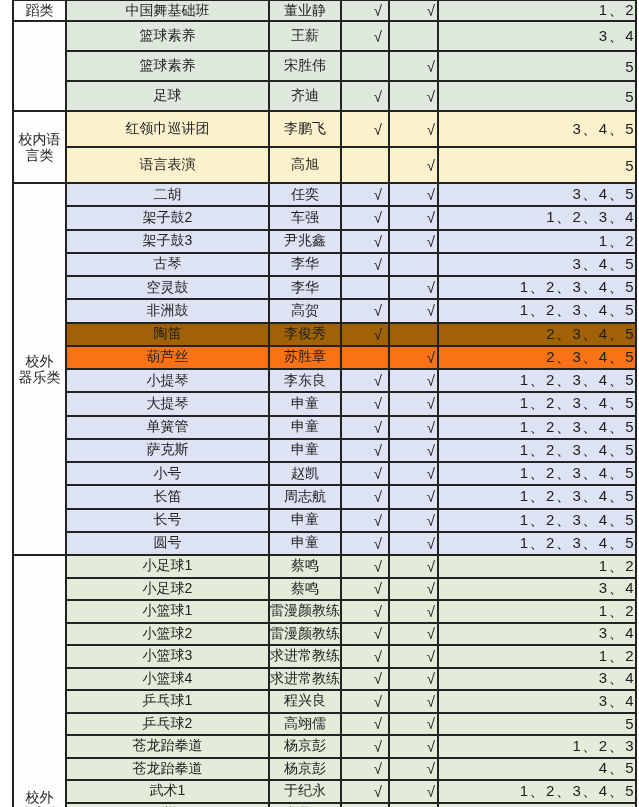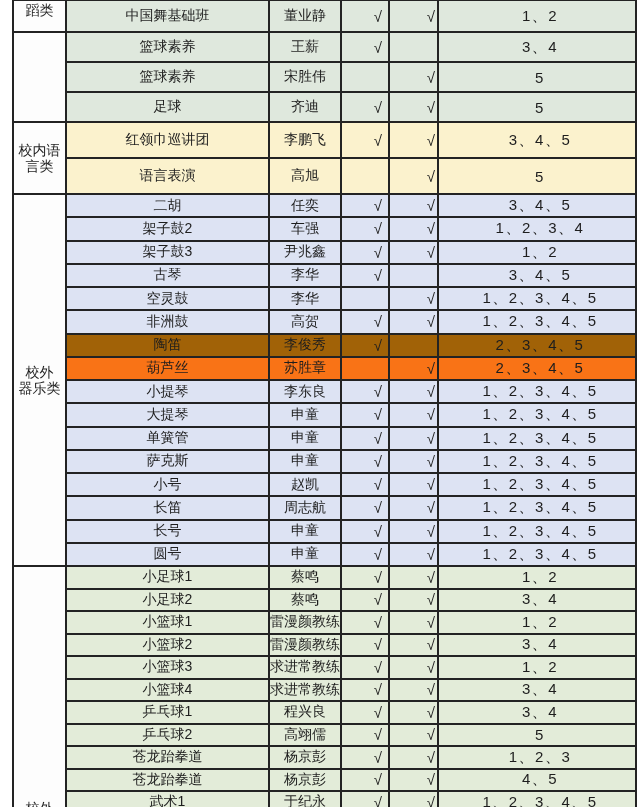--- a/index.html
+++ b/index.html
@@ -35,23 +35,23 @@
   td.cat {
     background:#fdfdfd;
     text-align:center;
     white-space:pre-line;
     line-height:16px;
     overflow:hidden;
   }
   td.crs, td.tch {text-align:center;}
   td.chk1 {text-align:right; padding-right:6px; font-size:15px;}
   td.chk2 {text-align:right; padding-right:2px; font-size:15px;}
-  td.grd  {text-align:center; padding-left:6px; font-size:15px; letter-spacing:1.5px;}
-
-  tr.sec-0 {height:32px;}
+  td.grd  {text-align:right; padding-left:6px; font-size:15px; letter-spacing:1.5px;}
+
+  tr.sec-0 {height:21px;}
   tr.sec-1 {height:30px;}
   tr.sec-2 {height:36px;}
   tr.sec-3 {height:23.25px;}
   tr.sec-4 {height:22.5px;}
 
   tr.sec-0 td.cat {vertical-align:top; padding-top:1px;}
   tr.sec-4 td.cat {vertical-align:bottom; padding-bottom:26px;}
 </style>
 </head>
 <body>

